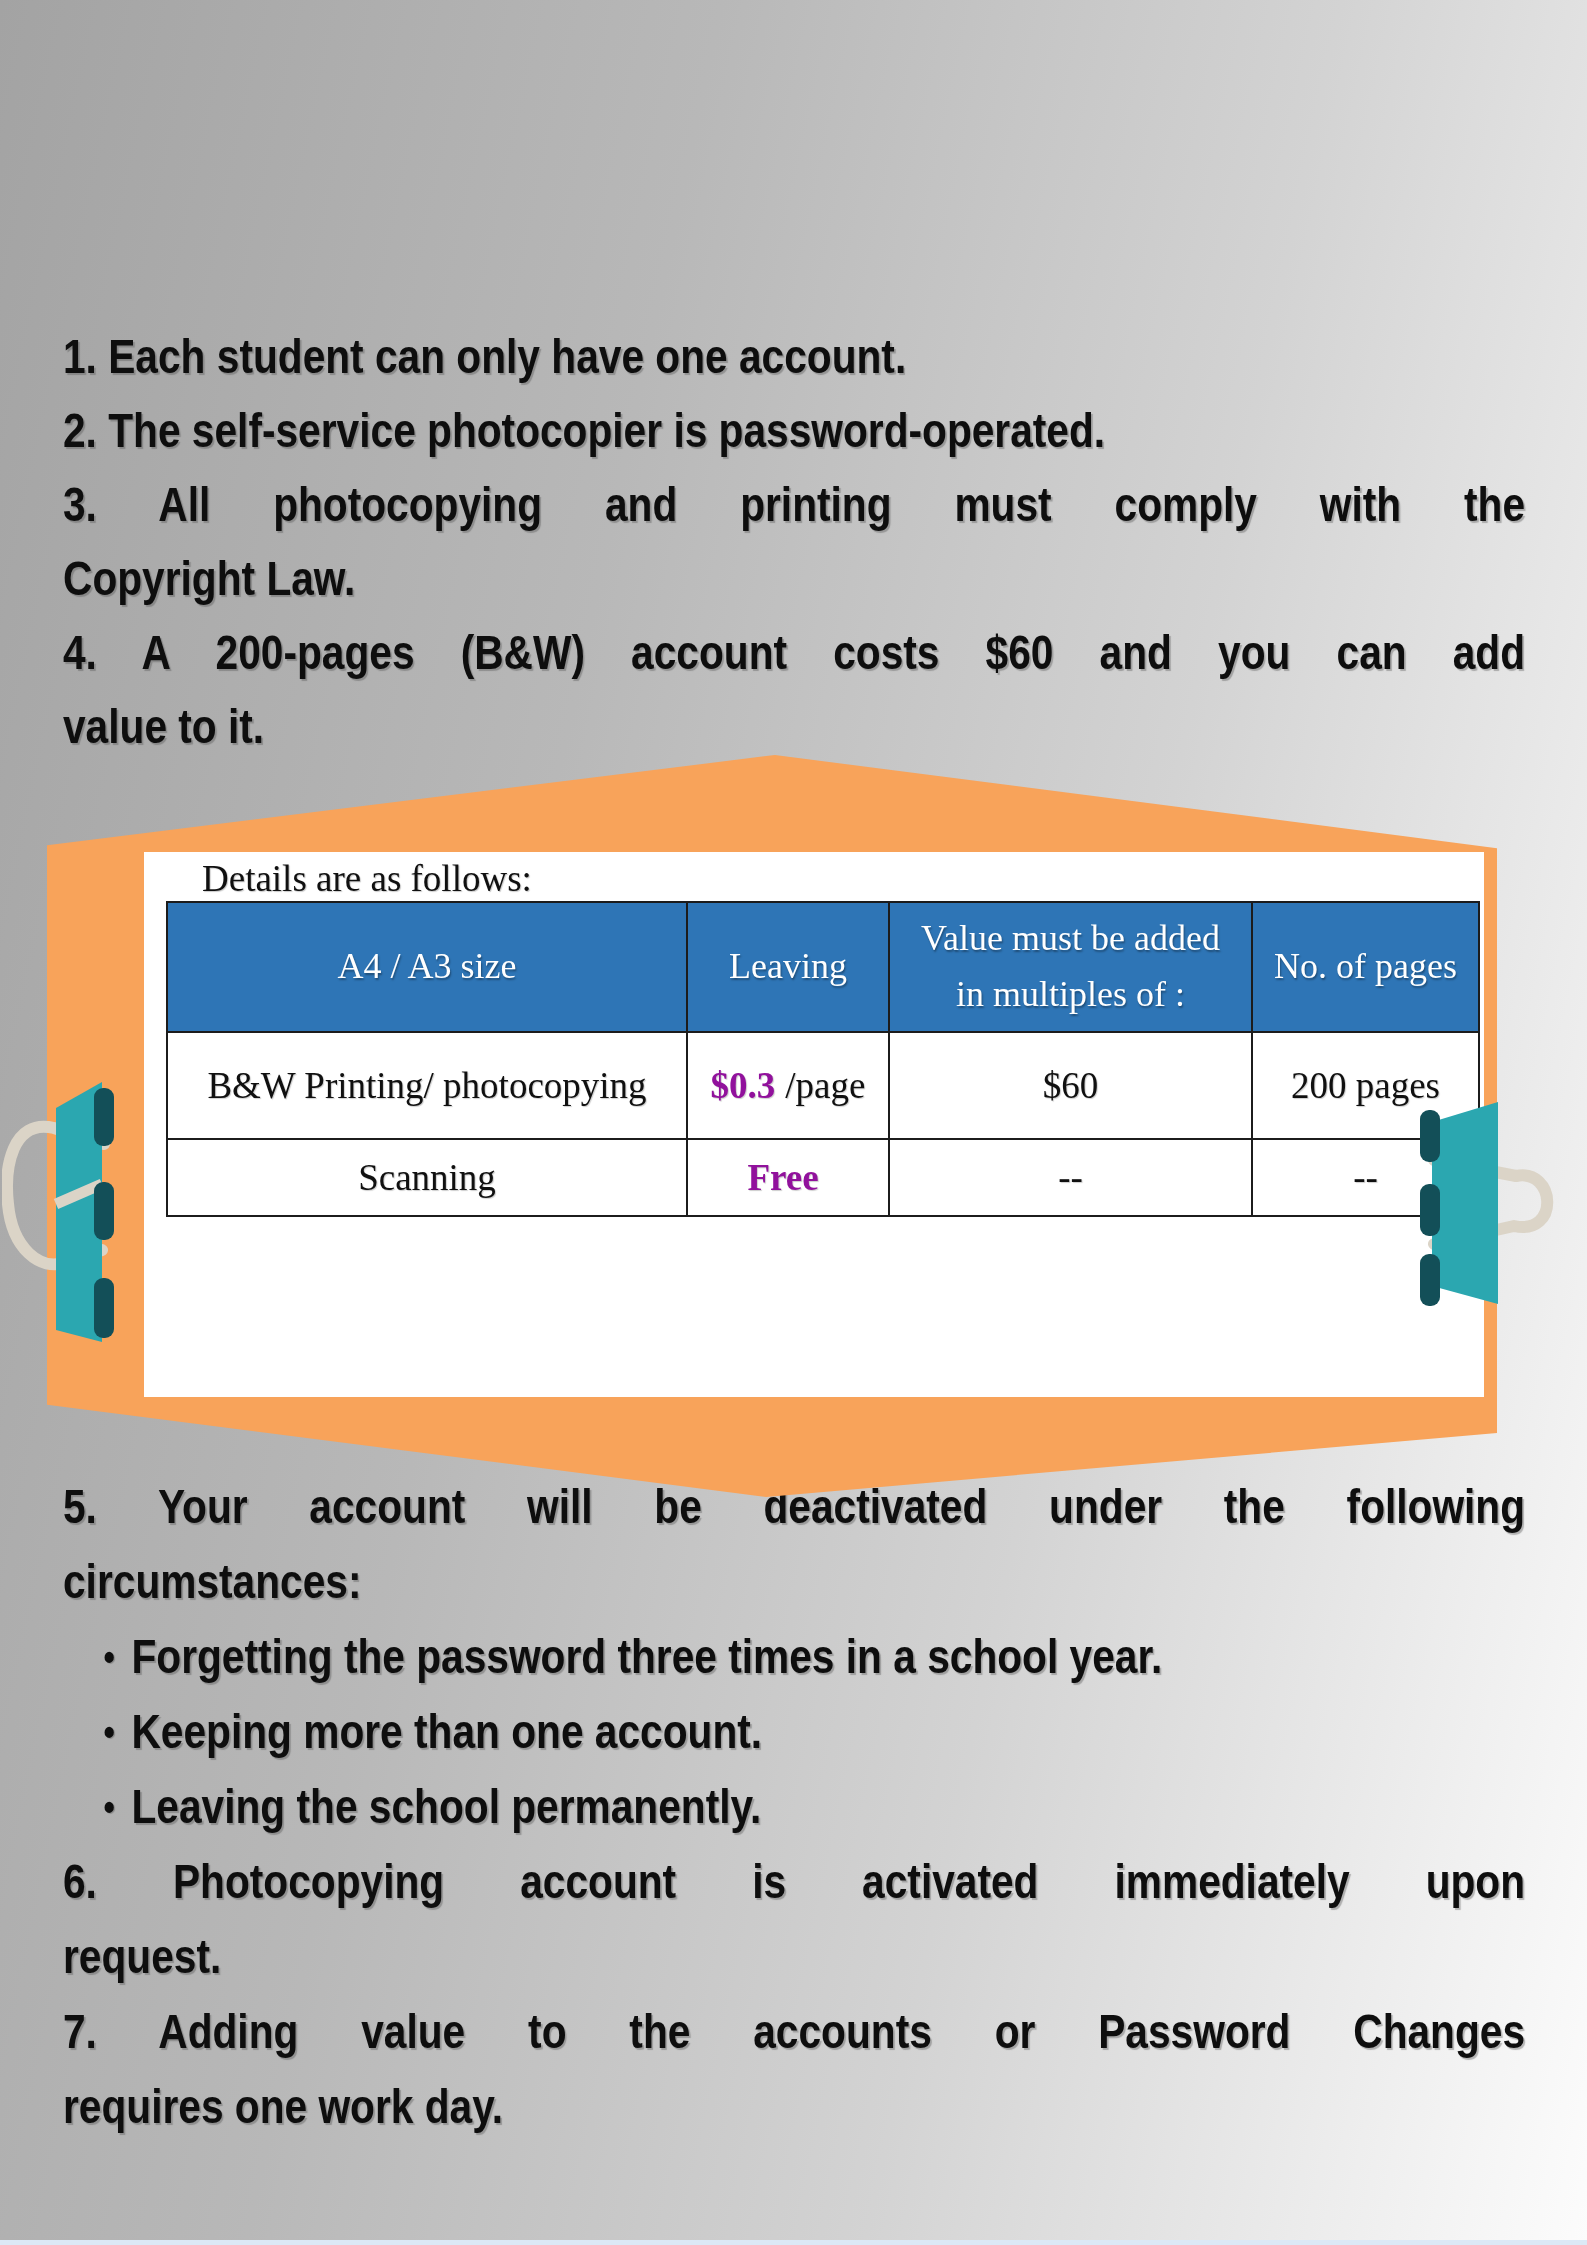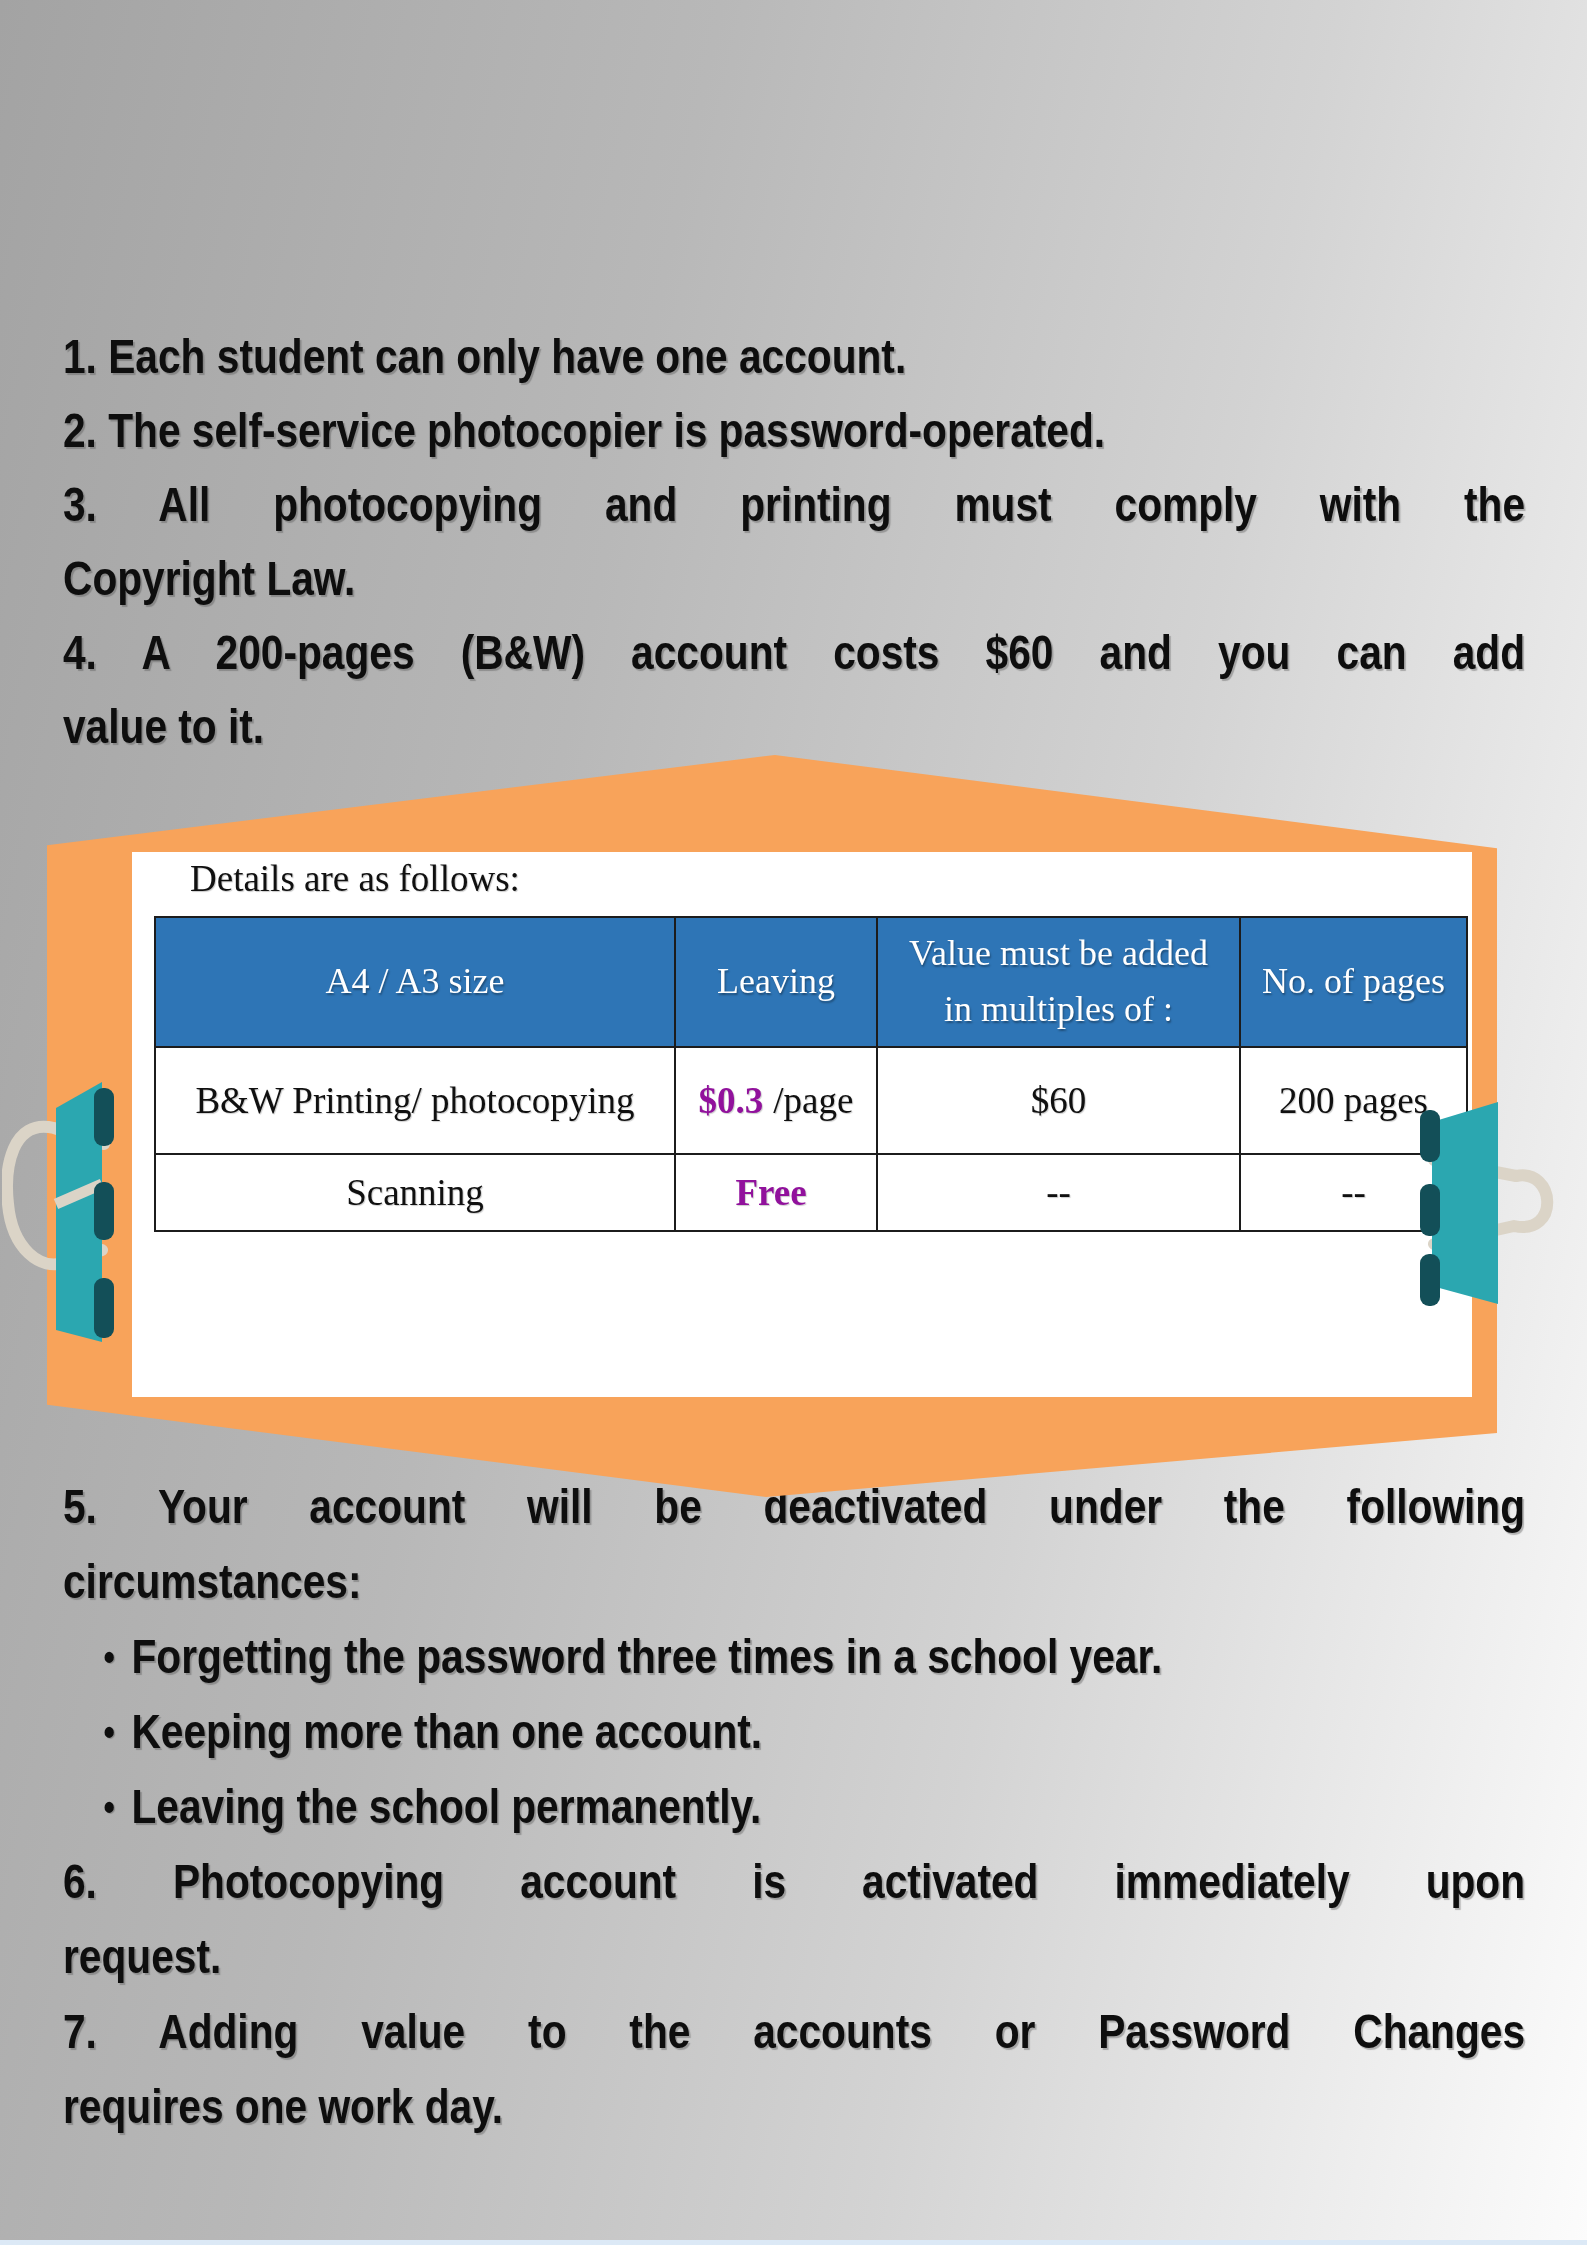--- a/index.html
+++ b/index.html
@@ -27,24 +27,24 @@
   .jline.last { text-align-last:left; }
   .bullet { padding-left:46px; }
   .bullet::before { content:"\2022"; display:inline-block; margin-right:18px; transform:scale(.8); }
   
   .banner {
     position:absolute; left:47px; top:755px; width:1450px; height:745px; z-index:1;
     background:var(--banner_orange);
     clip-path:polygon(50.2% 0%,100% 12.5%,100% 91%,49.6% 99.6%,0% 87.2%,0% 12.1%);
   }
   
-  .panel { position:absolute; left:132px; top:852px; width:1340px; height:545px; background:#ffffff; z-index:2; }
+  .panel { position:absolute; left:144px; top:852px; width:1340px; height:545px; background:#ffffff; z-index:2; }
   .caption { font-family:"Liberation Serif", serif; font-size:37px; line-height:40px;
              color:#101010; margin:7px 0 0 58px; text-shadow:1px 1px 1px rgba(0,0,0,.22); }
-  table.ptable { border-collapse:collapse; table-layout:fixed; width:1312px; margin:17px 0 0 22px;
+  table.ptable { border-collapse:collapse; table-layout:fixed; width:1312px; margin:2px 0 0 22px;
                  font-family:"Liberation Serif", serif; font-size:37px; color:#101010; }
   .ptable col.c1{width:520px} .ptable col.c2{width:202px} .ptable col.c3{width:363px} .ptable col.c4{width:227px}
   .ptable th, .ptable td { border:2px solid var(--table_border); text-align:center; vertical-align:middle; padding:0; }
   .ptable thead th { background:var(--header_blue); color:#fff; font-weight:normal; font-size:36px;
                      line-height:1.55; padding:0 16px; text-shadow:1px 2px 2px rgba(0,0,0,.35); }
   tr.rh{height:130px} tr.r1{height:107px} tr.r2{height:135px} tr.r3{height:77px}
   .ptable td { text-shadow:1px 1px 1px rgba(0,0,0,.2); }
   .price { color:var(--price_purple); font-weight:bold; }
   .unit  { margin-left:10px; }
   

